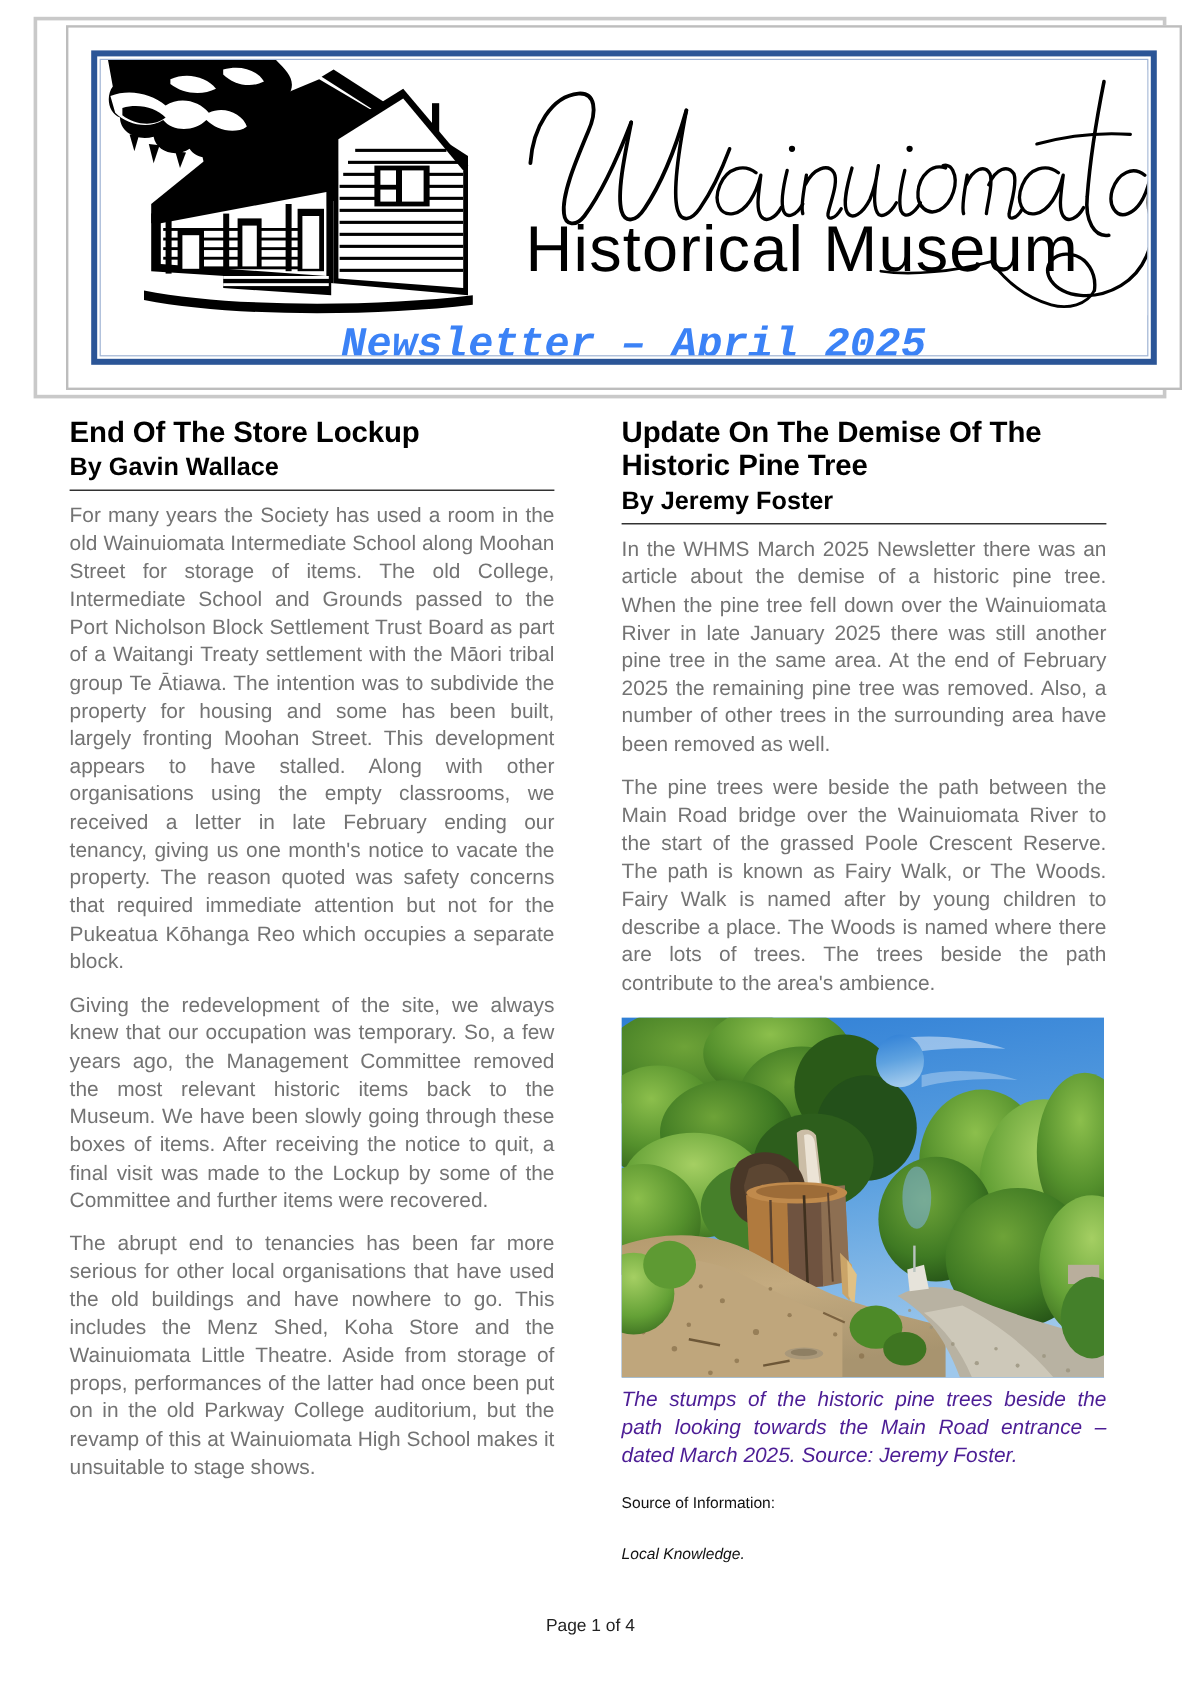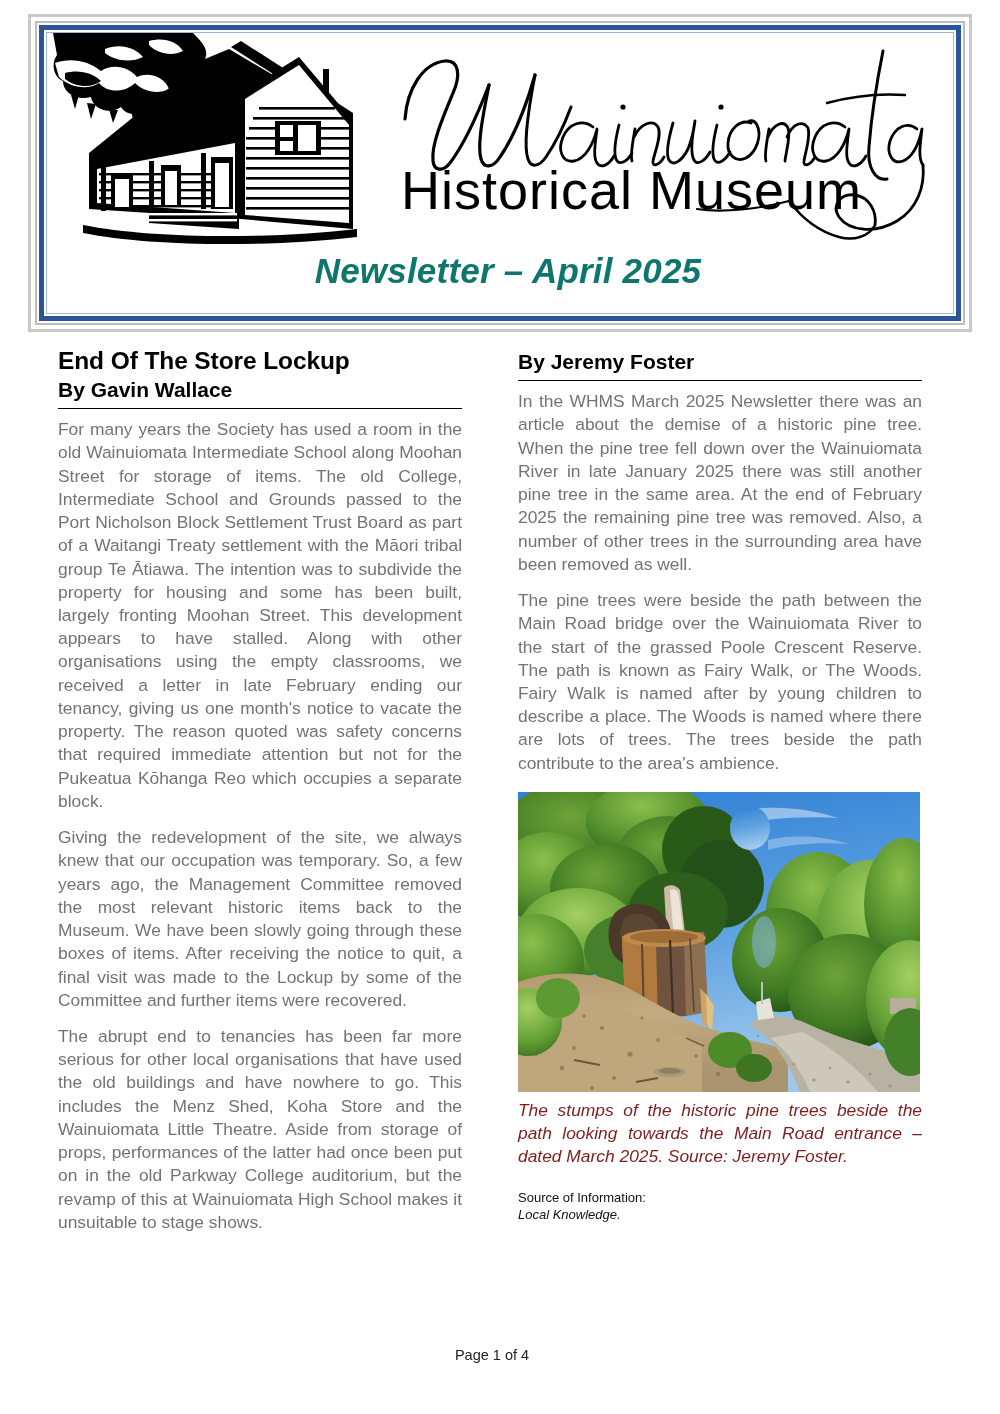--- a/index.html
+++ b/index.html
@@ -27,21 +27,22 @@
     border: 3px solid #c9c9c9;
     background: #ffffff;
     padding: 4px;
   }
   .masthead-inner1 {
     width: 100%;
     height: 100%;
     box-sizing: border-box;
     border: 2px solid #bdbdbd;
     background: #ffffff;
-    padding: 2px;
+    padding: 19px;
+    margin-left: 20px;
   }
   .masthead-inner2 {
     width: 100%;
     height: 100%;
     box-sizing: border-box;
     border: 5px solid #2b5597;
     background: #ffffff;
     padding: 2px;
     position: relative;
   }
@@ -74,26 +75,26 @@
     height: 205px;
   }
   .wordmark svg { display: block; }
 
   .masthead-title {
     position: absolute;
     left: 16px;
     right: 0;
     top: 218px;
     text-align: center;
-    font-family: Liberation Sans, sans-serif;
+    font-family: Liberation Mono, monospace;
     font-style: italic;
     font-weight: bold;
     font-size: 35px;
     letter-spacing: 0.2px;
-    color: #0f766e;
+    color: #3b82f6;
   }
 
   
   .col {
     position: absolute;
     top: 347px;
     width: 404px;
   }
   .col-left  { left: 58px; }
   .col-right { left: 518px; }
@@ -148,32 +149,32 @@
   }
   .photo svg { display: block; }
 
   .photo-caption {
     font-family: "Liberation Sans", sans-serif;
     font-style: italic;
     font-size: 17.4px;
     line-height: 1.335;
     text-align: justify;
     margin: 7px 0 0 0;
-    color: #7f1d1d;
+    color: #4c1d95;
   }
 
   .source-block {
     margin-top: 20px;
     font-family: "Liberation Sans", sans-serif;
     font-size: 13px;
     line-height: 1.335;
     color: #111;
   }
   .source-label { font-style: normal; }
-  .source-value { font-style: italic; }
+  .source-value { font-style: italic; margin-top: 24px; }
 
   
   .page-footer {
     position: absolute;
     left: 0;
     right: 16px;
     top: 1347px;
     text-align: center;
     font-family: "Liberation Sans", sans-serif;
     font-size: 14.5px;
@@ -327,20 +328,21 @@
 <div class="col col-left">
   <h1 class="article-title">End Of The Store Lockup</h1>
   <div class="article-byline">By Gavin Wallace</div>
   <hr class="head-rule">
   <p class="body-text">For many years the Society has used a room in the old Wainuiomata Intermediate School along Moohan Street for storage of items. The old College, Intermediate School and Grounds passed to the Port Nicholson Block Settlement Trust Board as part of a Waitangi Treaty settlement with the Māori tribal group Te Ātiawa. The intention was to subdivide the property for housing and some has been built, largely fronting Moohan Street. This development appears to have stalled. Along with other organisations using the empty classrooms, we received a letter in late February ending our tenancy, giving us one month's notice to vacate the property. The reason quoted was safety concerns that required immediate attention but not for the Pukeatua Kōhanga Reo which occupies a separate block.</p>
   <p class="body-text">Giving the redevelopment of the site, we always knew that our occupation was temporary. So, a few years ago, the Management Committee removed the most relevant historic items back to the Museum. We have been slowly going through these boxes of items. After receiving the notice to quit, a final visit was made to the Lockup by some of the Committee and further items were recovered.</p>
   <p class="body-text">The abrupt end to tenancies has been far more serious for other local organisations that have used the old buildings and have nowhere to go. This includes the Menz Shed, Koha Store and the Wainuiomata Little Theatre. Aside from storage of props, performances of the latter had once been put on in the old Parkway College auditorium, but the revamp of this at Wainuiomata High School makes it unsuitable to stage shows.</p>
 </div>
 
 <div class="col col-right">
+  <h1 class="article-title">Update On The Demise Of The Historic Pine Tree</h1>
   <div class="article-byline">By Jeremy Foster</div>
   <hr class="head-rule">
   <p class="body-text">In the WHMS March 2025 Newsletter there was an article about the demise of a historic pine tree. When the pine tree fell down over the Wainuiomata River in late January 2025 there was still another pine tree in the same area. At the end of February 2025 the remaining pine tree was removed. Also, a number of other trees in the surrounding area have been removed as well.</p>
   <p class="body-text">The pine trees were beside the path between the Main Road bridge over the Wainuiomata River to the start of the grassed Poole Crescent Reserve. The path is known as Fairy Walk, or The Woods. Fairy Walk is named after by young children to describe a place. The Woods is named where there are lots of trees. The trees beside the path contribute to the area's ambience.</p>
 
   <figure class="photo-figure">
     <div class="photo">
       <svg width="402" height="300" viewBox="0 0 402 300" xmlns="http://www.w3.org/2000/svg">
         <defs>
           <linearGradient id="sky" x1="0" y1="0" x2="0.2" y2="1">

